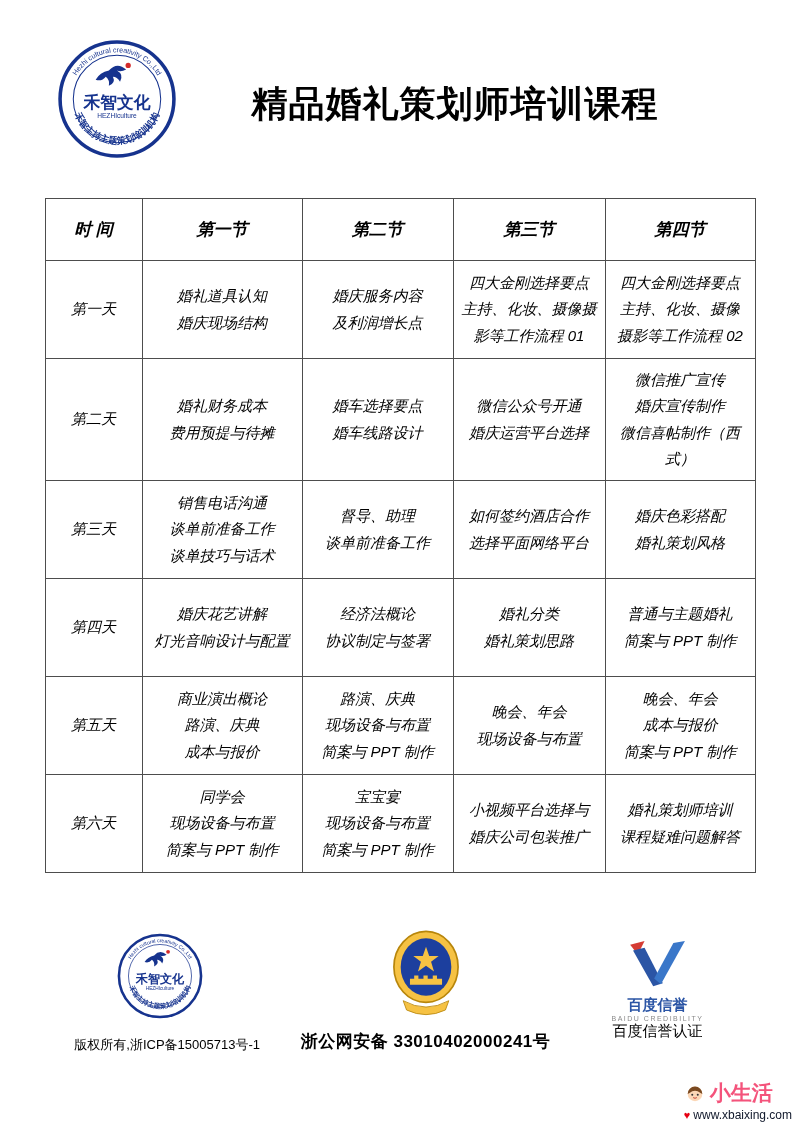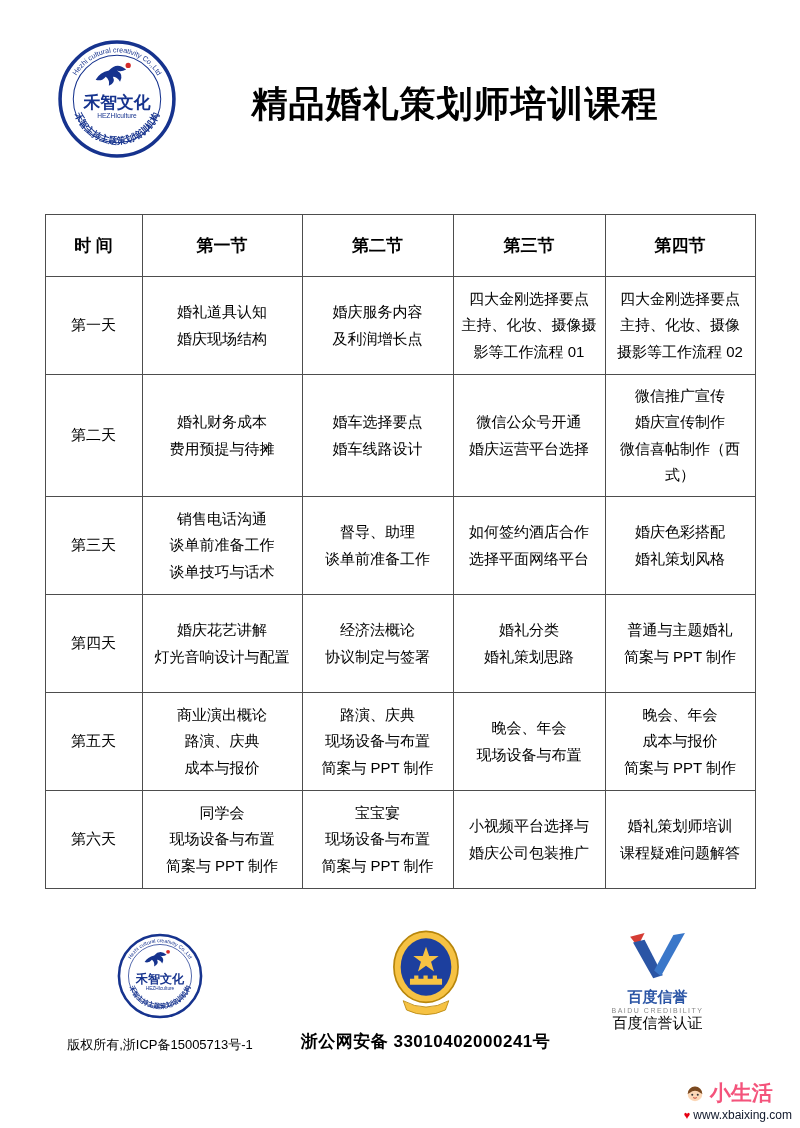--- a/index.html
+++ b/index.html
@@ -7,36 +7,36 @@
   body{
     width:800px;height:1128px;background:#ffffff;position:relative;overflow:hidden;
     font-family:"Liberation Sans","DejaVu Sans",sans-serif;color:#000;
   }
   .header{position:relative;height:198px;}
   .hezhi-logo{position:absolute;left:56px;top:38px;width:122px;height:122px;}
   .page-title{
     position:absolute;left:165px;right:55px;top:80px;text-align:center;
     font-size:36px;font-weight:900;letter-spacing:1px;white-space:nowrap;
   }
-  .course-table{border-collapse:collapse;margin:16px auto;width:710px;table-layout:fixed;}
+  .course-table{border-collapse:collapse;margin:0 auto;width:710px;table-layout:fixed;font-style:italic;}
   .course-table th,.course-table td{
     border:1px solid #4d4d4d;text-align:center;vertical-align:middle;padding:8px 5px;
   }
   .course-table th{font-size:17px;height:62px;font-weight:bold;}
   .course-table td{font-size:15px;line-height:1.75;white-space:pre-line;height:98px;}
   .day{font-size:16px;}
   .footer{position:absolute;top:916px;left:0;width:800px;height:175px;}
   .f-block{position:absolute;text-align:center;}
   .f-left{left:60px;width:200px;top:16px;}
   .f-center{left:298px;width:255px;top:12px;}
-  .f-right{left:575px;width:165px;top:16px;}
+  .f-right{left:575px;width:165px;top:24px;}
   .logo-small{width:88px;height:88px;}
   .badge-svg{width:76px;height:88px;}
   .baidu-svg{width:62px;height:50px;}
-  .copyright{font-size:13px;margin-top:12px;}
+  .copyright{font-size:13px;margin-top:12px;text-align:right;}
   .police-text{font-size:17px;font-weight:bold;margin-top:10px;letter-spacing:0.5px;}
   .baidu-name{color:#2b55a5;font-weight:bold;font-size:15px;margin-top:2px;}
   .baidu-en{color:#8a8a8a;font-size:7px;letter-spacing:1.5px;}
   .baidu-cert{font-size:15px;}
   .watermark{position:absolute;right:8px;bottom:6px;}
   .wm-top{display:flex;align-items:center;gap:4px;}
   .wm-name{color:#f4537b;font-size:21px;font-weight:bold;}
   .wm-bottom{display:flex;align-items:center;gap:3px;margin-top:1px;}
   .wm-heart{color:#e60012;font-size:11px;}
   .wm-url{color:#0f172a;font-size:12px;}

